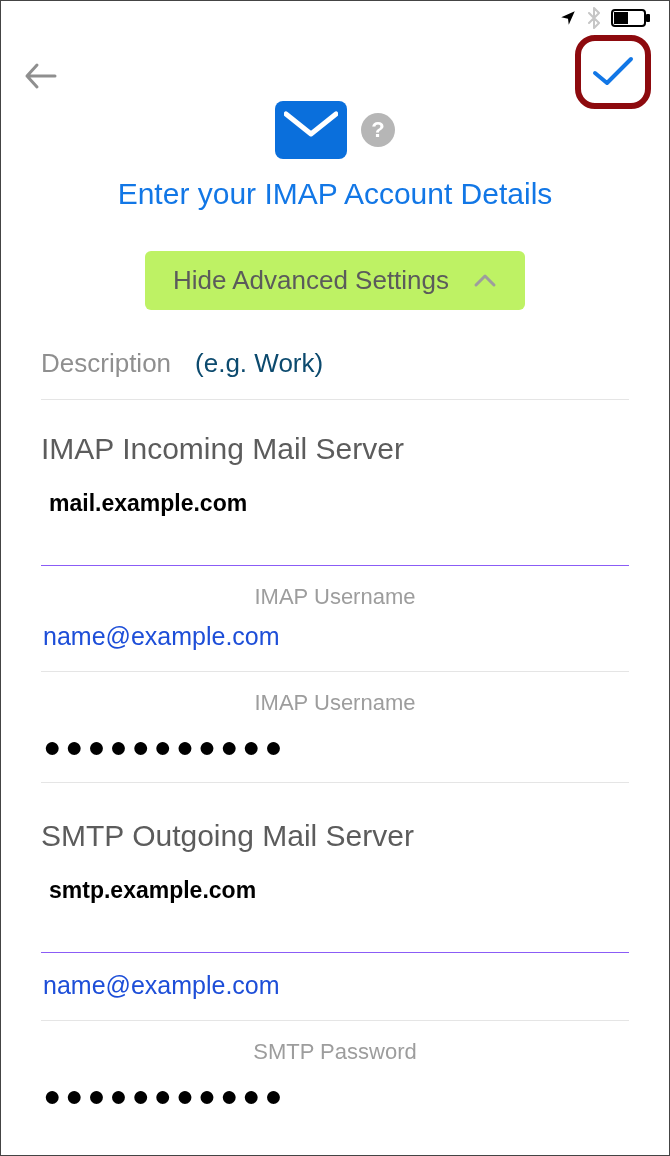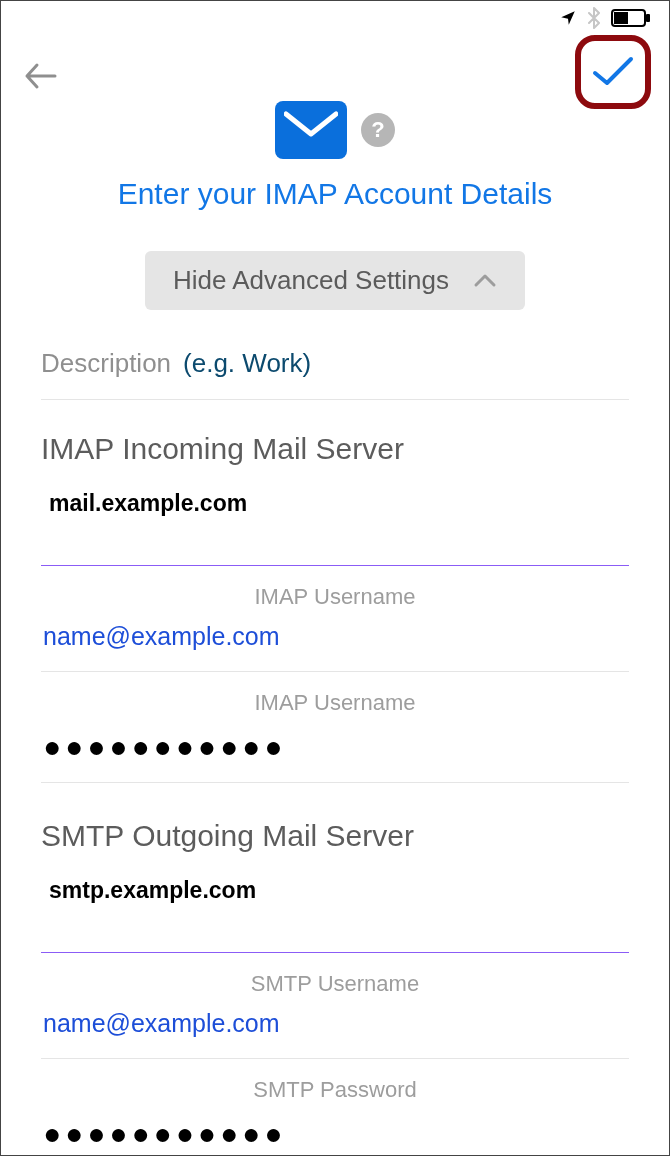--- a/index.html
+++ b/index.html
@@ -78,37 +78,37 @@
   .page-title {
     color: #1277e6;
     font-size: 30px;
     font-weight: 500;
     margin-bottom: 40px;
   }
   .adv-toggle {
     display: inline-flex;
     align-items: center;
     gap: 24px;
-    background: #e5e5e5;
+    background: #bef264;
     border-radius: 6px;
     padding: 14px 28px;
     font-size: 26px;
     color: #5b5b5b;
     cursor: pointer;
     margin-bottom: 38px;
   }
   .adv-toggle svg { display: block; }
   
   .form {
     padding: 0 40px 0 40px;
   }
   .desc-row {
     display: flex;
     align-items: baseline;
-    gap: 4px;
+    gap: 16px;
     font-size: 26px;
     padding-bottom: 20px;
     border-bottom: 1px solid #e5e5e5;
     margin-bottom: 32px;
   }
   .desc-label { color: #8f8f8f; }
   .desc-placeholder { color: #0c4a6e; margin-left: 8px; }
   .section-title {
     font-size: 30px;
     color: #5c5c5c;
@@ -223,21 +223,20 @@
       <div class="field-label">IMAP Username</div>
       <div class="password-dots">●●●●●●●●●●●</div>
     </div>
 
     <div class="section-gap"></div>
 
     <div class="section-title">SMTP Outgoing Mail Server</div>
     <div class="host-value">smtp.example.com</div>
 
     <div class="field">
-      <div class="field-label">SMTP Username</div>
       <div class="field-value">name@example.com</div>
     </div>
 
     <div class="field" style="border-bottom:none;">
       <div class="field-label">SMTP Password</div>
       <div class="password-dots">●●●●●●●●●●●</div>
     </div>
 
   </div>
 </div>

